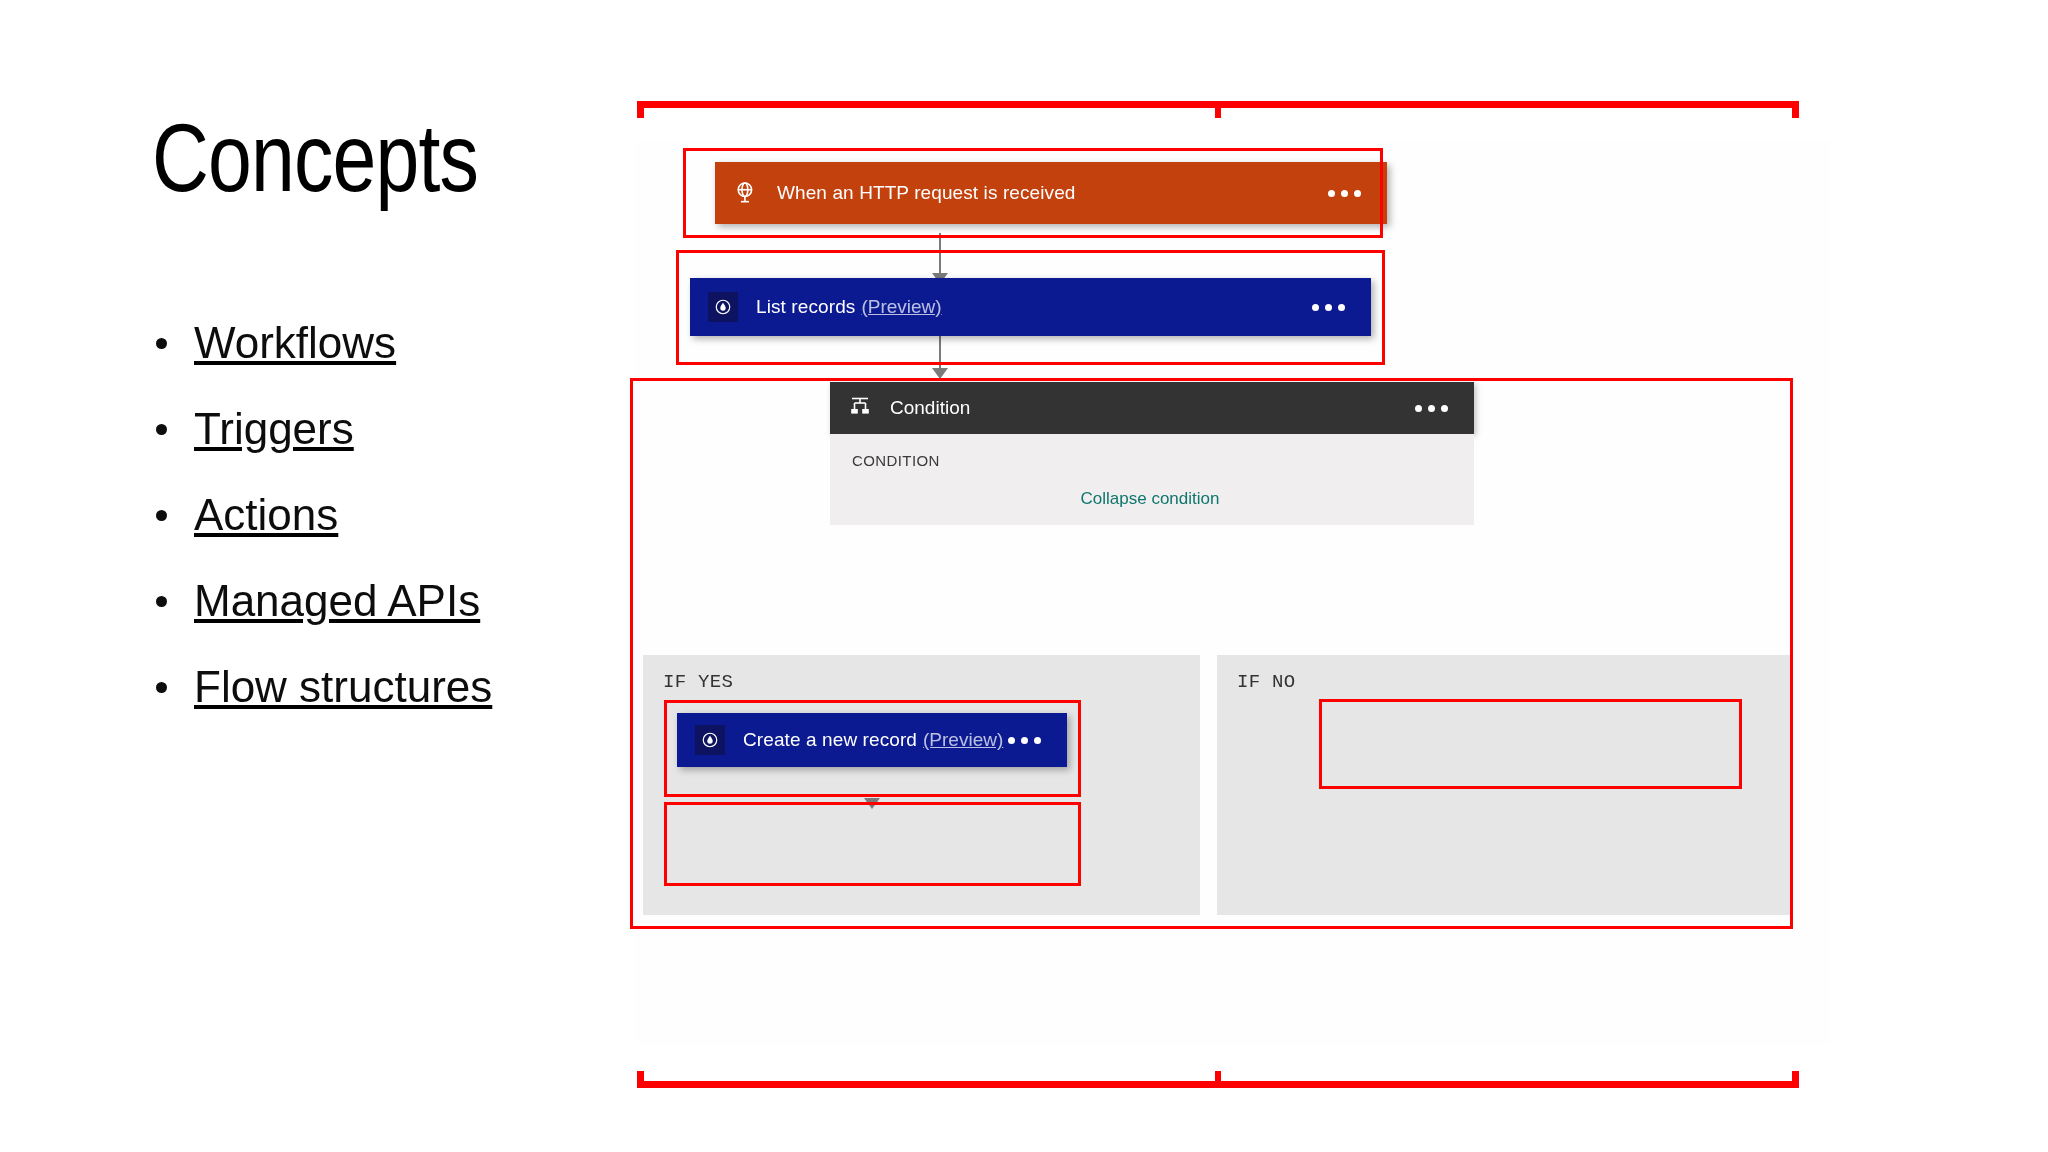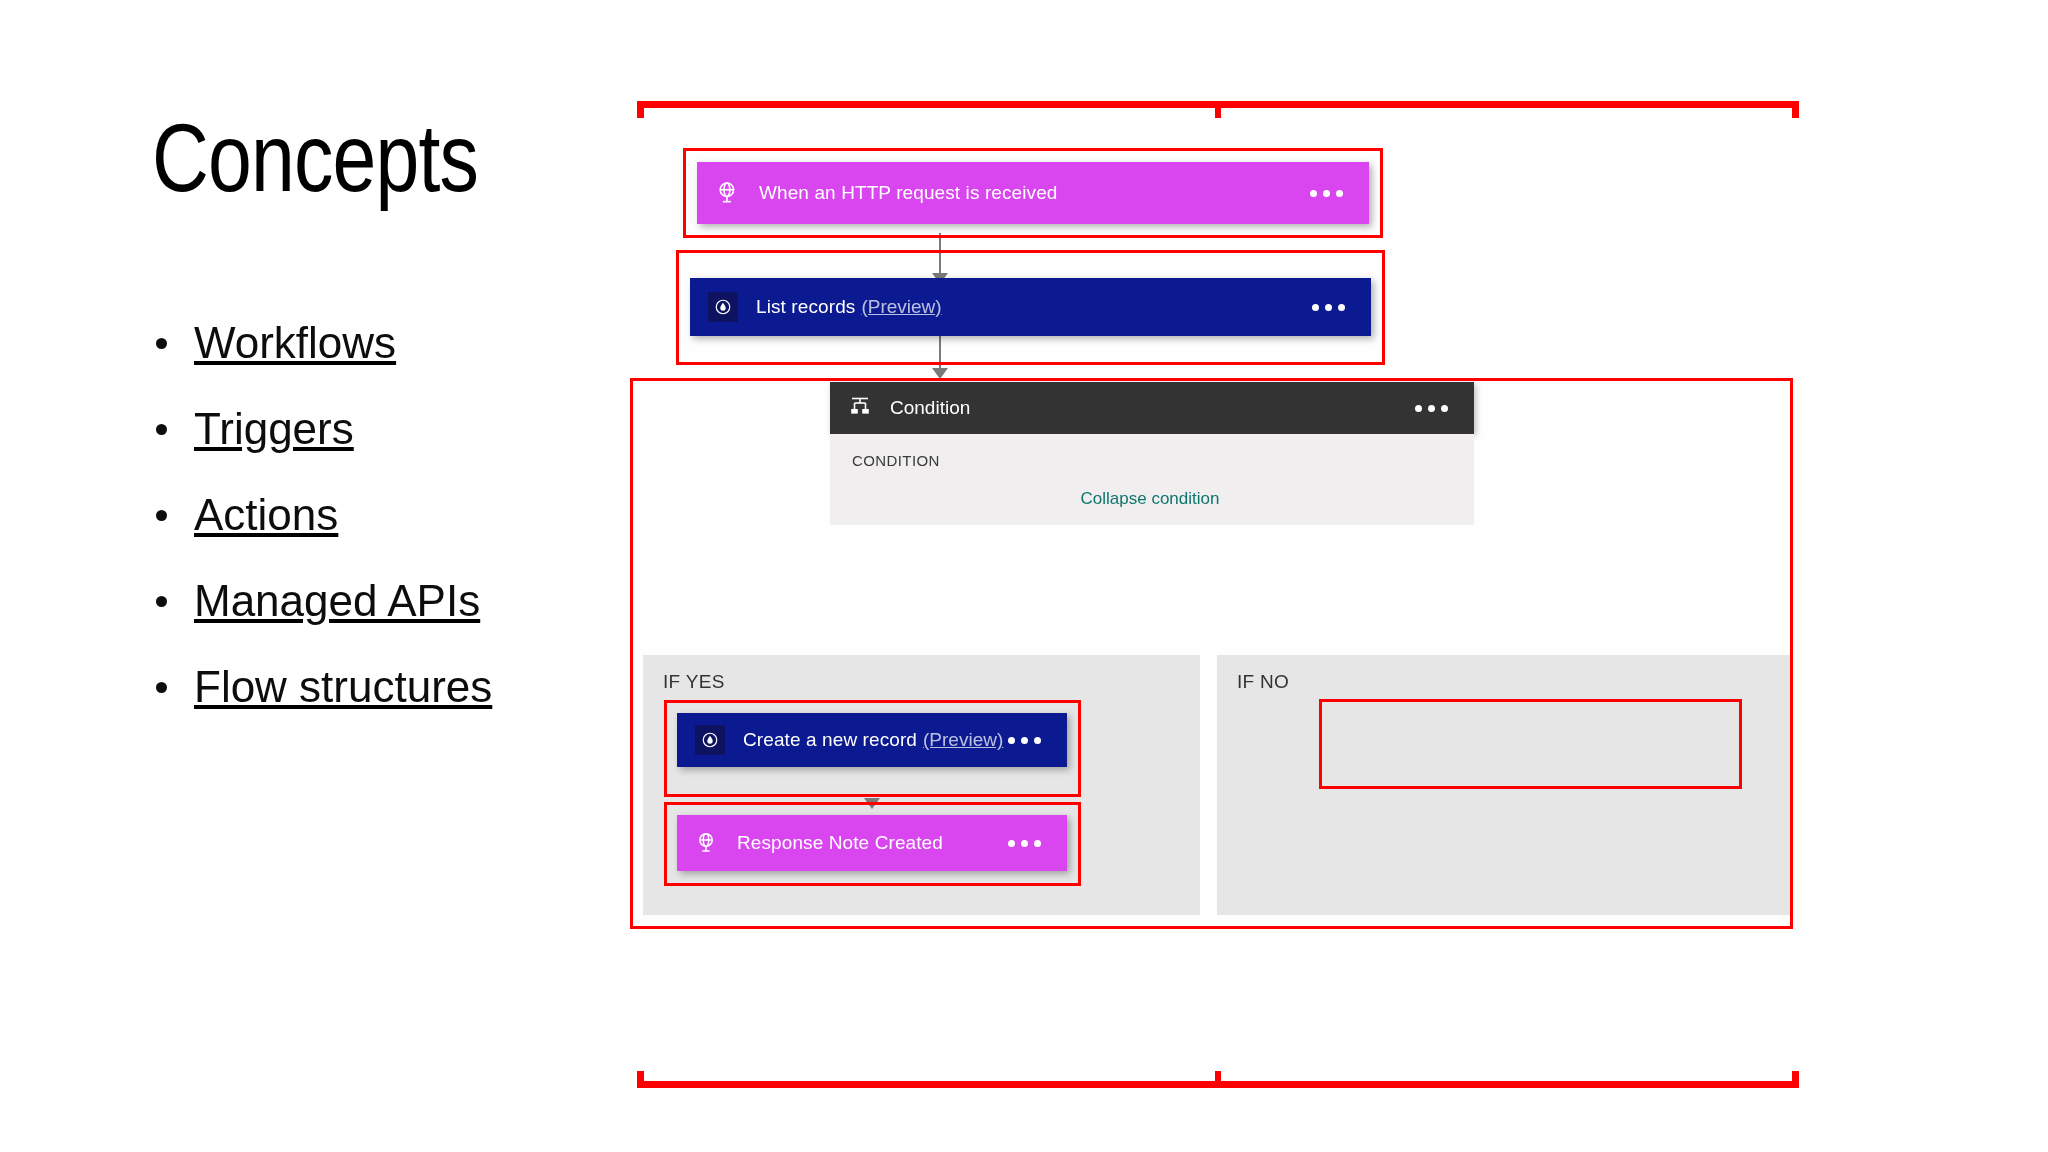--- a/index.html
+++ b/index.html
@@ -129,21 +129,21 @@
     margin-right: 26px;
     display: flex;
     gap: 6px;
   }
   .flow-card .card-menu i {
     width: 7px; height: 7px;
     border-radius: 50%;
     background: #ffffff;
     display: block;
   }
-  .card-red  { background: #d946ef; }
+  .card-red  { background: #c2410c; margin-left: 18px; }
   .card-blue { background: #0B1A91; text-align: center; }
 
   .icon-badge-blue {
     width: 30px; height: 30px;
     background: #0d1360;
     display: flex;
     align-items: center;
     justify-content: center;
   }
 
@@ -207,20 +207,21 @@
   .branch-panel {
     position: absolute;
     background: #e7e6e6;
     z-index: 2;
   }
   .branch-label {
     font-size: 19px;
     color: #333333;
     margin: 16px 0 0 20px;
     letter-spacing: 0.3px;
+    font-family: Liberation Mono, monospace;
   }
 
   
   .bracket {
     position: absolute;
     z-index: 8;
   }
   .bracket .b-line {
     position: absolute;
     left: 0; right: 0;
@@ -379,37 +380,20 @@
         <i></i>
         <i></i>
         <i></i>
       </span>
   </div>
   <div class="annot-rect" style="left:29px; top:560px; width:417px; height:97px;"></div>
 
   <div class="connector" style="left:236px; top:628px; height:36px;"></div>
   <div class="arrowhead" style="left:229px; top:658px;"></div>
 
-  <div class="flow-card card-red" style="left:42px; top:675px; width:390px; height:56px;">
-    <span class="card-icon">
-      <svg width="24" height="24" viewBox="0 0 24 24" fill="none" stroke="#ffffff" stroke-width="1.5">
-        <circle cx="11" cy="9" r="6.2"></circle>
-        <ellipse cx="11" cy="9" rx="2.7" ry="6.2"></ellipse>
-        <line x1="4.8" y1="9" x2="17.2" y2="9"></line>
-        <line x1="11" y1="15.2" x2="11" y2="20"></line>
-        <line x1="7.3" y1="20" x2="14.7" y2="20"></line>
-      </svg>
-    </span>
-    <span class="card-title">Response Note Created</span>
-    <span class="card-menu">
-        <i></i>
-        <i></i>
-        <i></i>
-      </span>
-  </div>
   <div class="annot-rect" style="left:29px; top:662px; width:417px; height:84px;"></div>
 
   <div class="annot-rect" style="left:684px; top:559px; width:423px; height:90px;"></div>
 
   <div class="annot-rect" style="left:-5px; top:238px; width:1163px; height:551px;"></div>
 </div>
 
 <div class="bracket bracket-top" style="left:637px; top:101px; width:1162px; height:24px;">
   <div class="b-line"></div>
   <div class="b-cap left"></div>

